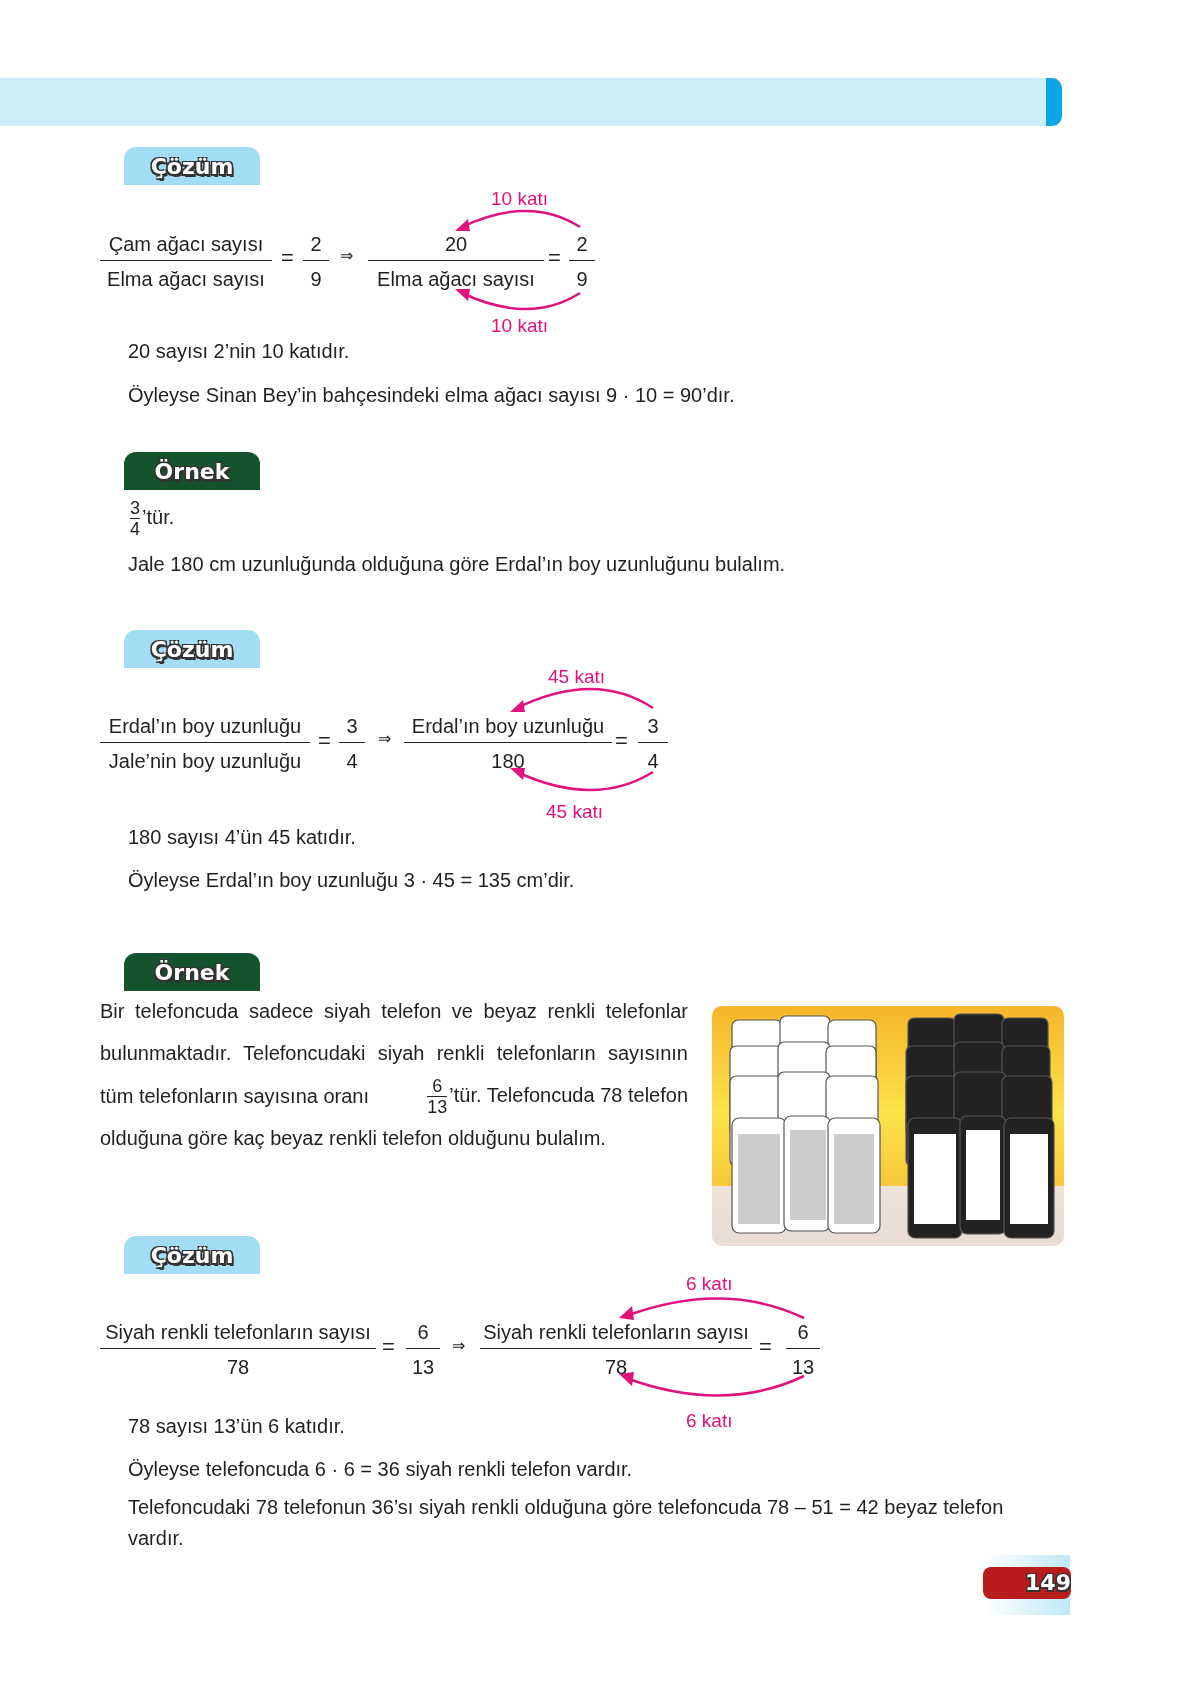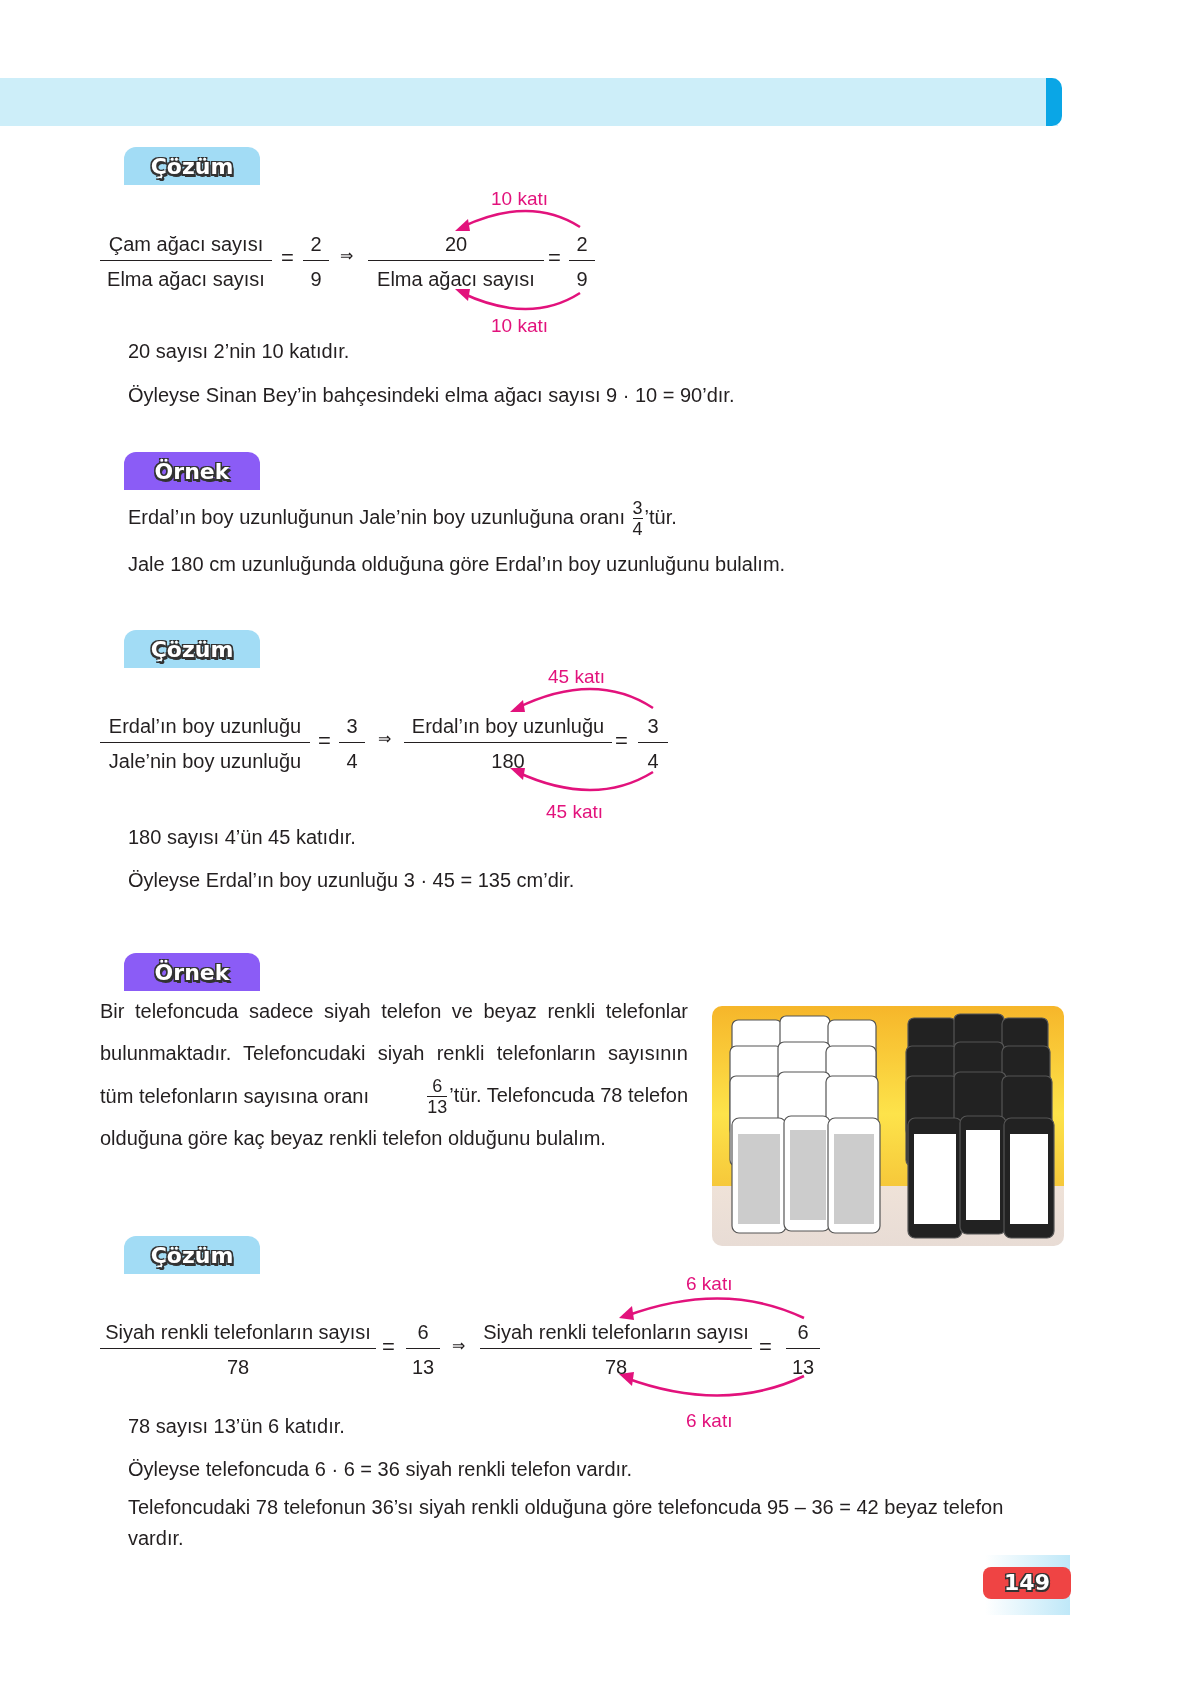--- a/index.html
+++ b/index.html
@@ -7,37 +7,37 @@
          font-family:"Liberation Sans", sans-serif; color:#231f20; }
   .header-band { position:absolute; left:0; top:78px; width:1058px; height:48px;
                  background:#cdeef9; border-top-right-radius:4px; }
   .header-tab { position:absolute; left:1046px; top:78px; width:16px; height:48px;
                 background:#0aa6e6; border-radius:0 10px 10px 0; }
   .tag { position:absolute; left:88px; width:136px; height:38px;
          border-radius:12px 12px 0 0; font-family:"DejaVu Sans", sans-serif;
          font-weight:bold; font-size:22px; color:#ffffff; text-align:center; line-height:40px;
          text-shadow: -1.5px -1.5px 0 #333, 1.5px -1.5px 0 #333, -1.5px 1.5px 0 #333, 1.5px 1.5px 0 #333, 2px 3px 0 #333; margin-left: 36px; }
   .tag.sol { background:#a2dcf5; }
-  .tag.ex { background:#8b5cf6; }
+  .tag.ex { background:#14532d; }
   .txt { position:absolute; left:100px; font-size:20px; line-height:24px; white-space:nowrap;margin-left:28px; }
   .frac { position:absolute; display:flex; flex-direction:column; align-items:center; font-size:20px; line-height:24px; }
   .frac .num { padding-bottom:4px; }
   .frac .bar { border-top:1.4px solid #231f20; width:100%; }
   .frac .den { padding-top:6px; }
   .op { position:absolute; font-size:22px; }
   .pink { position:absolute; color:#e2127c; font-size:19px; }
   svg.arc { position:absolute; overflow:visible; }
   .just { position:absolute; left:100px; width:588px; font-size:20px; line-height:42px; text-align:justify; }
   .inlinefrac { display:inline-flex; flex-direction:column; align-items:center; vertical-align:middle; font-size:18px; line-height:20px; margin:0 2px; }
   .inlinefrac .bar { border-top:1.2px solid #231f20; width:100%; }
   .photo { position:absolute; left:712px; top:1006px; width:352px; height:240px; border-radius:10px; overflow:hidden;
            background:linear-gradient(to bottom, #f6b62a 0%, #fde34a 45%, #f6c83a 75%, #efe2d8 75%, #e8dcd5 100%); }
-  .page-num { position:absolute; left:983px; top:1567px; width:88px; height:32px; background:#ef4444;
+  .page-num { position:absolute; left:983px; top:1567px; width:88px; height:32px; background:#b91c1c;
               border-radius:8px; color:#fff; font-family:"DejaVu Sans", sans-serif; font-weight:bold; font-size:22px;
-              text-align:center; line-height:32px;
+              text-align:right; line-height:32px;
               text-shadow:-1.5px -1.5px 0 #333, 1.5px -1.5px 0 #333, -1.5px 1.5px 0 #333, 1.5px 1.5px 0 #333; }
   .page-num-bg { position:absolute; left:985px; top:1555px; width:85px; height:60px;
                  background:linear-gradient(to right, #ffffff, #bfe8f8); }
 </style>
 </head>
 <body>
 
 <div class="header-band"></div>
 <div class="header-tab"></div>
 
@@ -71,21 +71,20 @@
   <span class="num">2</span>
     <span class="bar"></span>
     <span class="den">9</span>
 </div>
 <div class="pink" style="left:491px;top:315px">10 katı</div>
 <div class="txt" style="top:339px">20 sayısı 2’nin 10 katıdır.</div>
 <div class="txt" style="top:383px">Öyleyse Sinan Bey’in bahçesindeki elma ağacı sayısı 9 · 10 = 90’dır.</div>
 
 <div class="tag ex" style="top:452px">Örnek</div>
 <div class="txt" style="top:498px">
-  <span>Erdal’ın boy uzunluğunun Jale’nin boy uzunluğuna oranı</span>
   <span class="inlinefrac">
       <span>3</span>
       <span class="bar"></span>
       <span>4</span>
     </span><span>’tür.</span>
 </div>
 <div class="txt" style="top:552px">Jale 180 cm uzunluğunda olduğuna göre Erdal’ın boy uzunluğunu bulalım.</div>
 
 <div class="tag sol" style="top:630px">Çözüm</div>
 <div class="pink" style="left:548px;top:666px">45 katı</div>
@@ -207,17 +206,17 @@
 </div>
 <span class="op" style="left:759px;top:1334px">=</span>
 <div class="frac" style="left:786px;top:1320px;width:34px">
   <span class="num">6</span>
     <span class="bar"></span>
     <span class="den">13</span>
 </div>
 <div class="pink" style="left:686px;top:1410px">6 katı</div>
 <div class="txt" style="top:1414px">78 sayısı 13’ün 6 katıdır.</div>
 <div class="txt" style="top:1457px">Öyleyse telefoncuda  6 · 6 = 36 siyah renkli telefon vardır.</div>
-<div class="txt" style="top:1495px">Telefoncudaki 78 telefonun 36’sı siyah renkli olduğuna göre telefoncuda 95 – 36 = 42 beyaz telefon</div>
+<div class="txt" style="top:1495px">Telefoncudaki 78 telefonun 36’sı siyah renkli olduğuna göre telefoncuda 78 – 51 = 42 beyaz telefon</div>
 <div class="txt" style="top:1526px">vardır.</div>
 
 <div class="page-num-bg"></div>
 <div class="page-num">149</div>
 
 </body></html>

